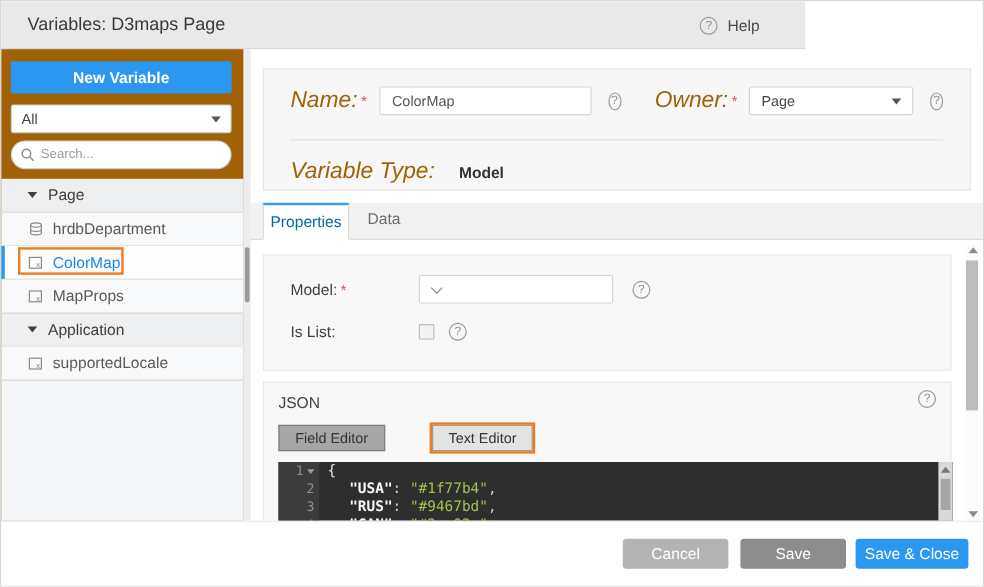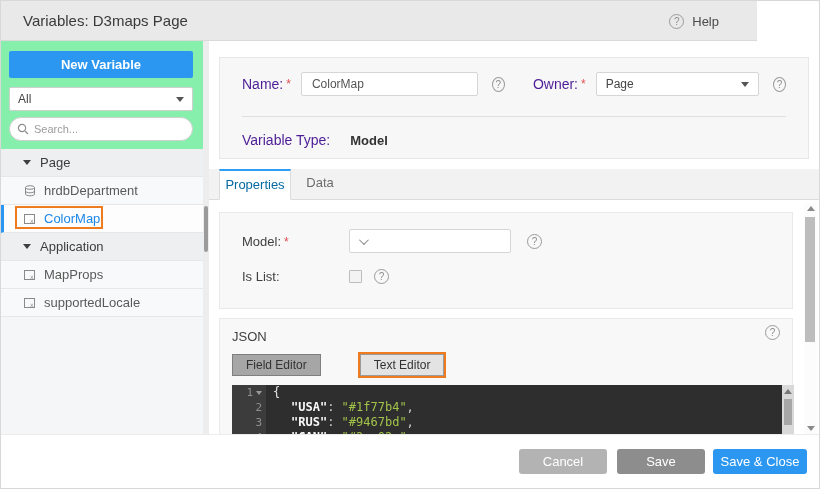--- a/index.html
+++ b/index.html
@@ -1,27 +1,27 @@
 <!DOCTYPE html>
 <html><head>
 <meta charset="utf-8">
 <style>
   * { margin:0; padding:0; box-sizing:border-box; }
   body { font-family:"Liberation Sans", sans-serif; background:#fff; }
   .app { position:relative; width:820px; height:489px; background:#fff; overflow:hidden; border:1px solid #d8d8d8; }
 
   
-  .header { position:absolute; left:0; top:0; width:756px; height:40px; background:#e9e9e9; border-bottom:1px solid #d9d9d9;padding-left:44px; }
+  .header { position:absolute; left:0; top:0; width:670px; height:40px; background:#e9e9e9; border-bottom:1px solid #d9d9d9;padding-left:44px; }
   .header .title { position:absolute; left:22px; top:0; line-height:40px; font-size:15px; color:#3a3a3a; }
   .header .help { position:absolute; right:38px; top:0; height:40px; display:flex; align-items:center; gap:8px; cursor:pointer; }
   .help-q { display:inline-flex; width:15px; height:15px; border:1px solid #9a9a9a; border-radius:50%; color:#8e8e8e; font-size:10px; align-items:center; justify-content:center; background:transparent; }
   .header .help-text { font-size:13px; color:#4a4a4a; }
 
   
-  .sidebar { position:absolute; left:0; top:40px; width:202px; height:393px; background:#86efac; }
+  .sidebar { position:absolute; left:0; top:40px; width:202px; height:393px; background:#a16207; }
   .btn-new { position:absolute; left:8px; top:10px; width:184px; height:27px; background:#2b97f1; color:#fff; font-size:13px; font-weight:bold; border:none; border-radius:2px; text-align:center; line-height:27px; cursor:pointer; }
   .filter-select { position:absolute; left:8px; top:46px; width:184px; height:24px; background:#fff; border:1px solid #cfcfcf; border-radius:2px; display:flex; align-items:center; padding:0 8px; font-size:12px; color:#444; cursor:pointer; }
   .filter-select .grow { flex:1; }
   .caret-down { width:0; height:0; border-left:4px solid transparent; border-right:4px solid transparent; border-top:5px solid #555; }
   .search-box { position:absolute; left:8px; top:76px; width:184px; height:24px; background:#fff; border:1px solid #cfcfcf; border-radius:12px; display:flex; align-items:center; padding:0 7px; gap:5px; }
   .search-box input { border:none; outline:none; flex:1; font-size:11px; color:#666; font-family:"Liberation Sans",sans-serif; background:transparent; min-width:0; }
   .search-box input::placeholder { color:#9c9c9c; }
 
   .tree { position:absolute; left:0; top:108px; width:202px; }
   .tree-row { position:relative; height:28px; display:flex; align-items:center; border-bottom:1px solid #e5e7e8; cursor:pointer; }
@@ -38,21 +38,21 @@
   .sidebar-filler { position:absolute; left:0; top:276px; width:202px; height:117px; background:#f5f6f7; }
 
   .side-scroll { position:absolute; left:202px; top:40px; width:6px; height:393px; background:#ededee; }
   .side-scroll .thumb { position:absolute; left:1px; top:165px; width:4px; height:46px; background:#9b9b9b; border-radius:2px; }
 
   
   .main { position:absolute; left:208px; top:40px; width:612px; height:393px; background:#fff; }
 
   .form-card { position:absolute; left:10px; top:16px; width:590px; height:102px; background:#f7f7f8; border:1px solid #e7e7e7; }
   .frow1 { display:flex; align-items:center; padding:14px 22px 0 22px; }
-  .flabel { font-size:14px; color:#4c1d95; white-space:nowrap; }
+  .flabel { font-size:19px; color:#a16207; white-space:nowrap;font-style:italic; }
   .req { color:#e04f4f; font-size:12px; margin-left:3px; }
   .text-input { margin-left:10px; width:200px; height:24px; border:1px solid #d6d6d6; border-radius:2px; background:#fff; font-size:12px; color:#555; padding:0 10px; outline:none; font-family:"Liberation Sans",sans-serif; }
   .sel { margin-left:10px; height:24px; border:1px solid #d6d6d6; border-radius:2px; background:#fff; display:flex; align-items:center; padding:0 9px; font-size:12px; color:#444; cursor:pointer; }
   .sel .grow { flex:1; }
   .owner-sel { width:190px; }
   .ml14 { margin-left:14px; }
   .ml28 { margin-left:28px; }
   .fdivider { margin:20px 22px 0 22px; border-top:1px solid #e0e0e0; }
   .frow2 { display:flex; align-items:center; padding:15px 22px 0 22px; }
   .fvalue { font-size:13px; font-weight:bold; color:#333; margin-left:20px; }
@@ -155,32 +155,32 @@
       <div class="tree-row item selected">
         <span class="tree-icon">
           <svg width="14" height="14" viewBox="0 0 14 14">
             <rect x="1.5" y="2.5" width="10" height="9" fill="none" stroke="#8a8a8a" stroke-width="1"></rect>
             <text x="7" y="10.5" font-size="6" fill="#8a8a8a" font-family="DejaVu Sans Mono, monospace">x</text>
           </svg>
         </span>
         <span class="tree-label">ColorMap</span>
         <span class="annotation-box"></span>
       </div>
+      <div class="tree-row item">
+        <span class="tree-icon">
+          <svg width="14" height="14" viewBox="0 0 14 14">
+            <rect x="1.5" y="2.5" width="10" height="9" fill="none" stroke="#8a8a8a" stroke-width="1"></rect>
+            <text x="7" y="10.5" font-size="6" fill="#8a8a8a" font-family="DejaVu Sans Mono, monospace">x</text>
+          </svg>
+        </span>
+        <span class="tree-label">MapProps</span>
+      </div>
       <div class="tree-row group">
         <span class="tree-caret"></span>
         <span class="tree-label">Application</span>
-      </div>
-      <div class="tree-row item">
-        <span class="tree-icon">
-          <svg width="14" height="14" viewBox="0 0 14 14">
-            <rect x="1.5" y="2.5" width="10" height="9" fill="none" stroke="#8a8a8a" stroke-width="1"></rect>
-            <text x="7" y="10.5" font-size="6" fill="#8a8a8a" font-family="DejaVu Sans Mono, monospace">x</text>
-          </svg>
-        </span>
-        <span class="tree-label">MapProps</span>
       </div>
       <div class="tree-row item">
         <span class="tree-icon">
           <svg width="14" height="14" viewBox="0 0 14 14">
             <rect x="1.5" y="2.5" width="10" height="9" fill="none" stroke="#8a8a8a" stroke-width="1"></rect>
             <text x="7" y="10.5" font-size="6" fill="#8a8a8a" font-family="DejaVu Sans Mono, monospace">x</text>
           </svg>
         </span>
         <span class="tree-label">supportedLocale</span>
       </div>

